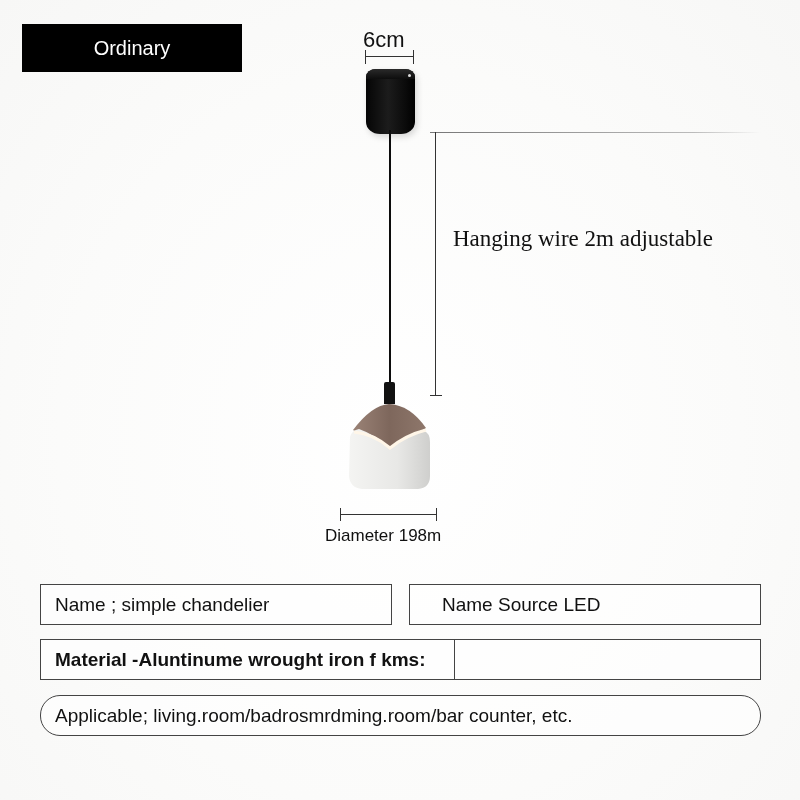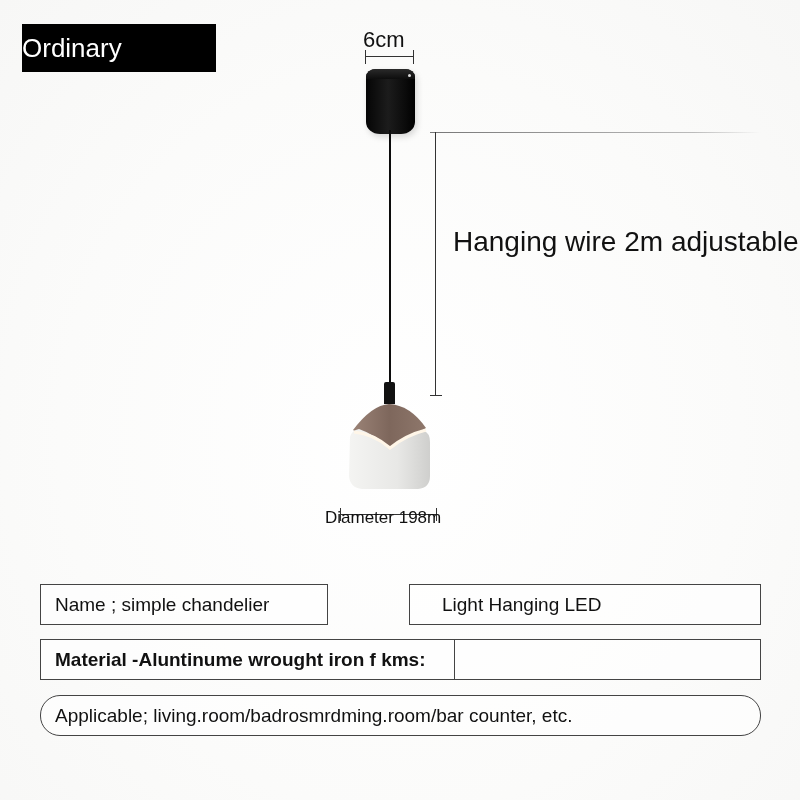--- a/index.html
+++ b/index.html
@@ -2,23 +2,23 @@
 <html><head>
 <meta charset="utf-8">
 <style>
   html, body { margin:0; padding:0; }
   body {
     width:800px; height:800px; position:relative; overflow:hidden;
     background: radial-gradient(ellipse at 50% 55%, #ffffff 0%, #fbfbfa 60%, #f7f7f6 100%);
     font-family: "Liberation Sans", sans-serif; color:#111;
   }
   .badge {
-    position:absolute; left:22px; top:24px; width:194px; height:48px;
-    background:#000; color:#fff; font-size:26px;
-    display:flex; align-items:center; 
+    position:absolute; left:22px; top:24px; width:220px; height:48px;
+    background:#000; color:#fff; font-size:20px;
+    display:flex; align-items:center; justify-content:center;
   }
   .dim-label { position:absolute; font-size:20px; color:#111;text-align:right; }
   .canopy-dim { left:363px; top:27px; font-size:22px; }
   .hline { position:absolute; background:#333; height:1px; }
   .vline { position:absolute; background:#333; width:1px; }
   .canopy {
     position:absolute; left:366px; top:69px; width:49px; height:65px;
     background: linear-gradient(90deg, #050505 0%, #1c1c1c 45%, #0b0b0b 80%, #000 100%);
     border-radius:10px 10px 14px 14px / 8px 8px 12px 12px;
     box-shadow: 2px 3px 6px rgba(0,0,0,0.15);
@@ -30,22 +30,22 @@
   }
   .canopy::after {
     content:""; position:absolute; right:4px; top:5px; width:3px; height:3px;
     background:#ddd; border-radius:50%;
   }
   .wire { position:absolute; left:389px; top:130px; width:2px; height:253px; background:#0c0c0c; }
   .grip { position:absolute; left:384px; top:382px; width:11px; height:22px; background:#111; border-radius:2px 2px 0 0; }
   .shade {
     position:absolute; left:344px; top:402px; width:90px; height:90px;
   }
-  .wire-text { left:453px; top:226px; font-size:28px; }
-  .diam-text { left:325px; top:508px; font-size:17px; }
+  .wire-text { left:453px; top:226px; font-size:23px;font-family:Liberation Serif, serif; }
+  .diam-text { left:325px; top:526px; font-size:17px; }
   .spec-box {
     position:absolute; border:1.5px solid #444; background:rgba(255,255,255,0.6);
     font-size:19px; color:#111; display:flex; align-items:center; box-sizing:border-box;
   }
   .cell { height:100%; display:flex; align-items:center; box-sizing:border-box; }
 </style>
 </head>
 <body>
 
 <div class="badge">
@@ -81,25 +81,25 @@
 <div class="hline" style="left:430px; top:132px; width:330px; background:linear-gradient(90deg,#777,#bbb 80%,rgba(200,200,200,0));"></div>
 <div class="vline" style="left:435px; top:132px; height:263px;"></div>
 <div class="hline" style="left:430px; top:395px; width:12px;"></div>
 <div class="dim-label wire-text">Hanging wire 2m adjustable</div>
 
 <div class="hline" style="left:340px; top:514px; width:97px;"></div>
 <div class="vline" style="left:340px; top:508px; height:13px;"></div>
 <div class="vline" style="left:436px; top:508px; height:13px;"></div>
 <div class="dim-label diam-text">Diameter 198m</div>
 
-<div class="spec-box" style="left:40px; top:584px; width:288px; height:41px; padding-left:14px;">
+<div class="spec-box" style="left:40px; top:584px; width:352px; height:41px; padding-left:14px;">
   <span>Name ; simple chandelier</span>
 </div>
 <div class="spec-box" style="left:409px; top:584px; width:352px; height:41px; padding-left:32px;">
-  <span>Light Hanging  LED</span>
+  <span>Name Source  LED</span>
 </div>
 <div class="spec-box" style="left:40px; top:639px; width:721px; height:41px;font-weight:bold;">
   <div class="cell" style="width:414px; padding-left:14px; border-right:1.5px solid #444; white-space:nowrap; overflow:hidden;">
     <span>Material -Aluntinume wrought iron f kms:</span>
   </div>
 </div>
 <div class="spec-box" style="left:40px; top:695px; width:721px; height:41px; padding-left:14px;border-radius:20px;">
   <span>Applicable; living.room/badrosmrdming.room/bar counter, etc.</span>
 </div>
 

